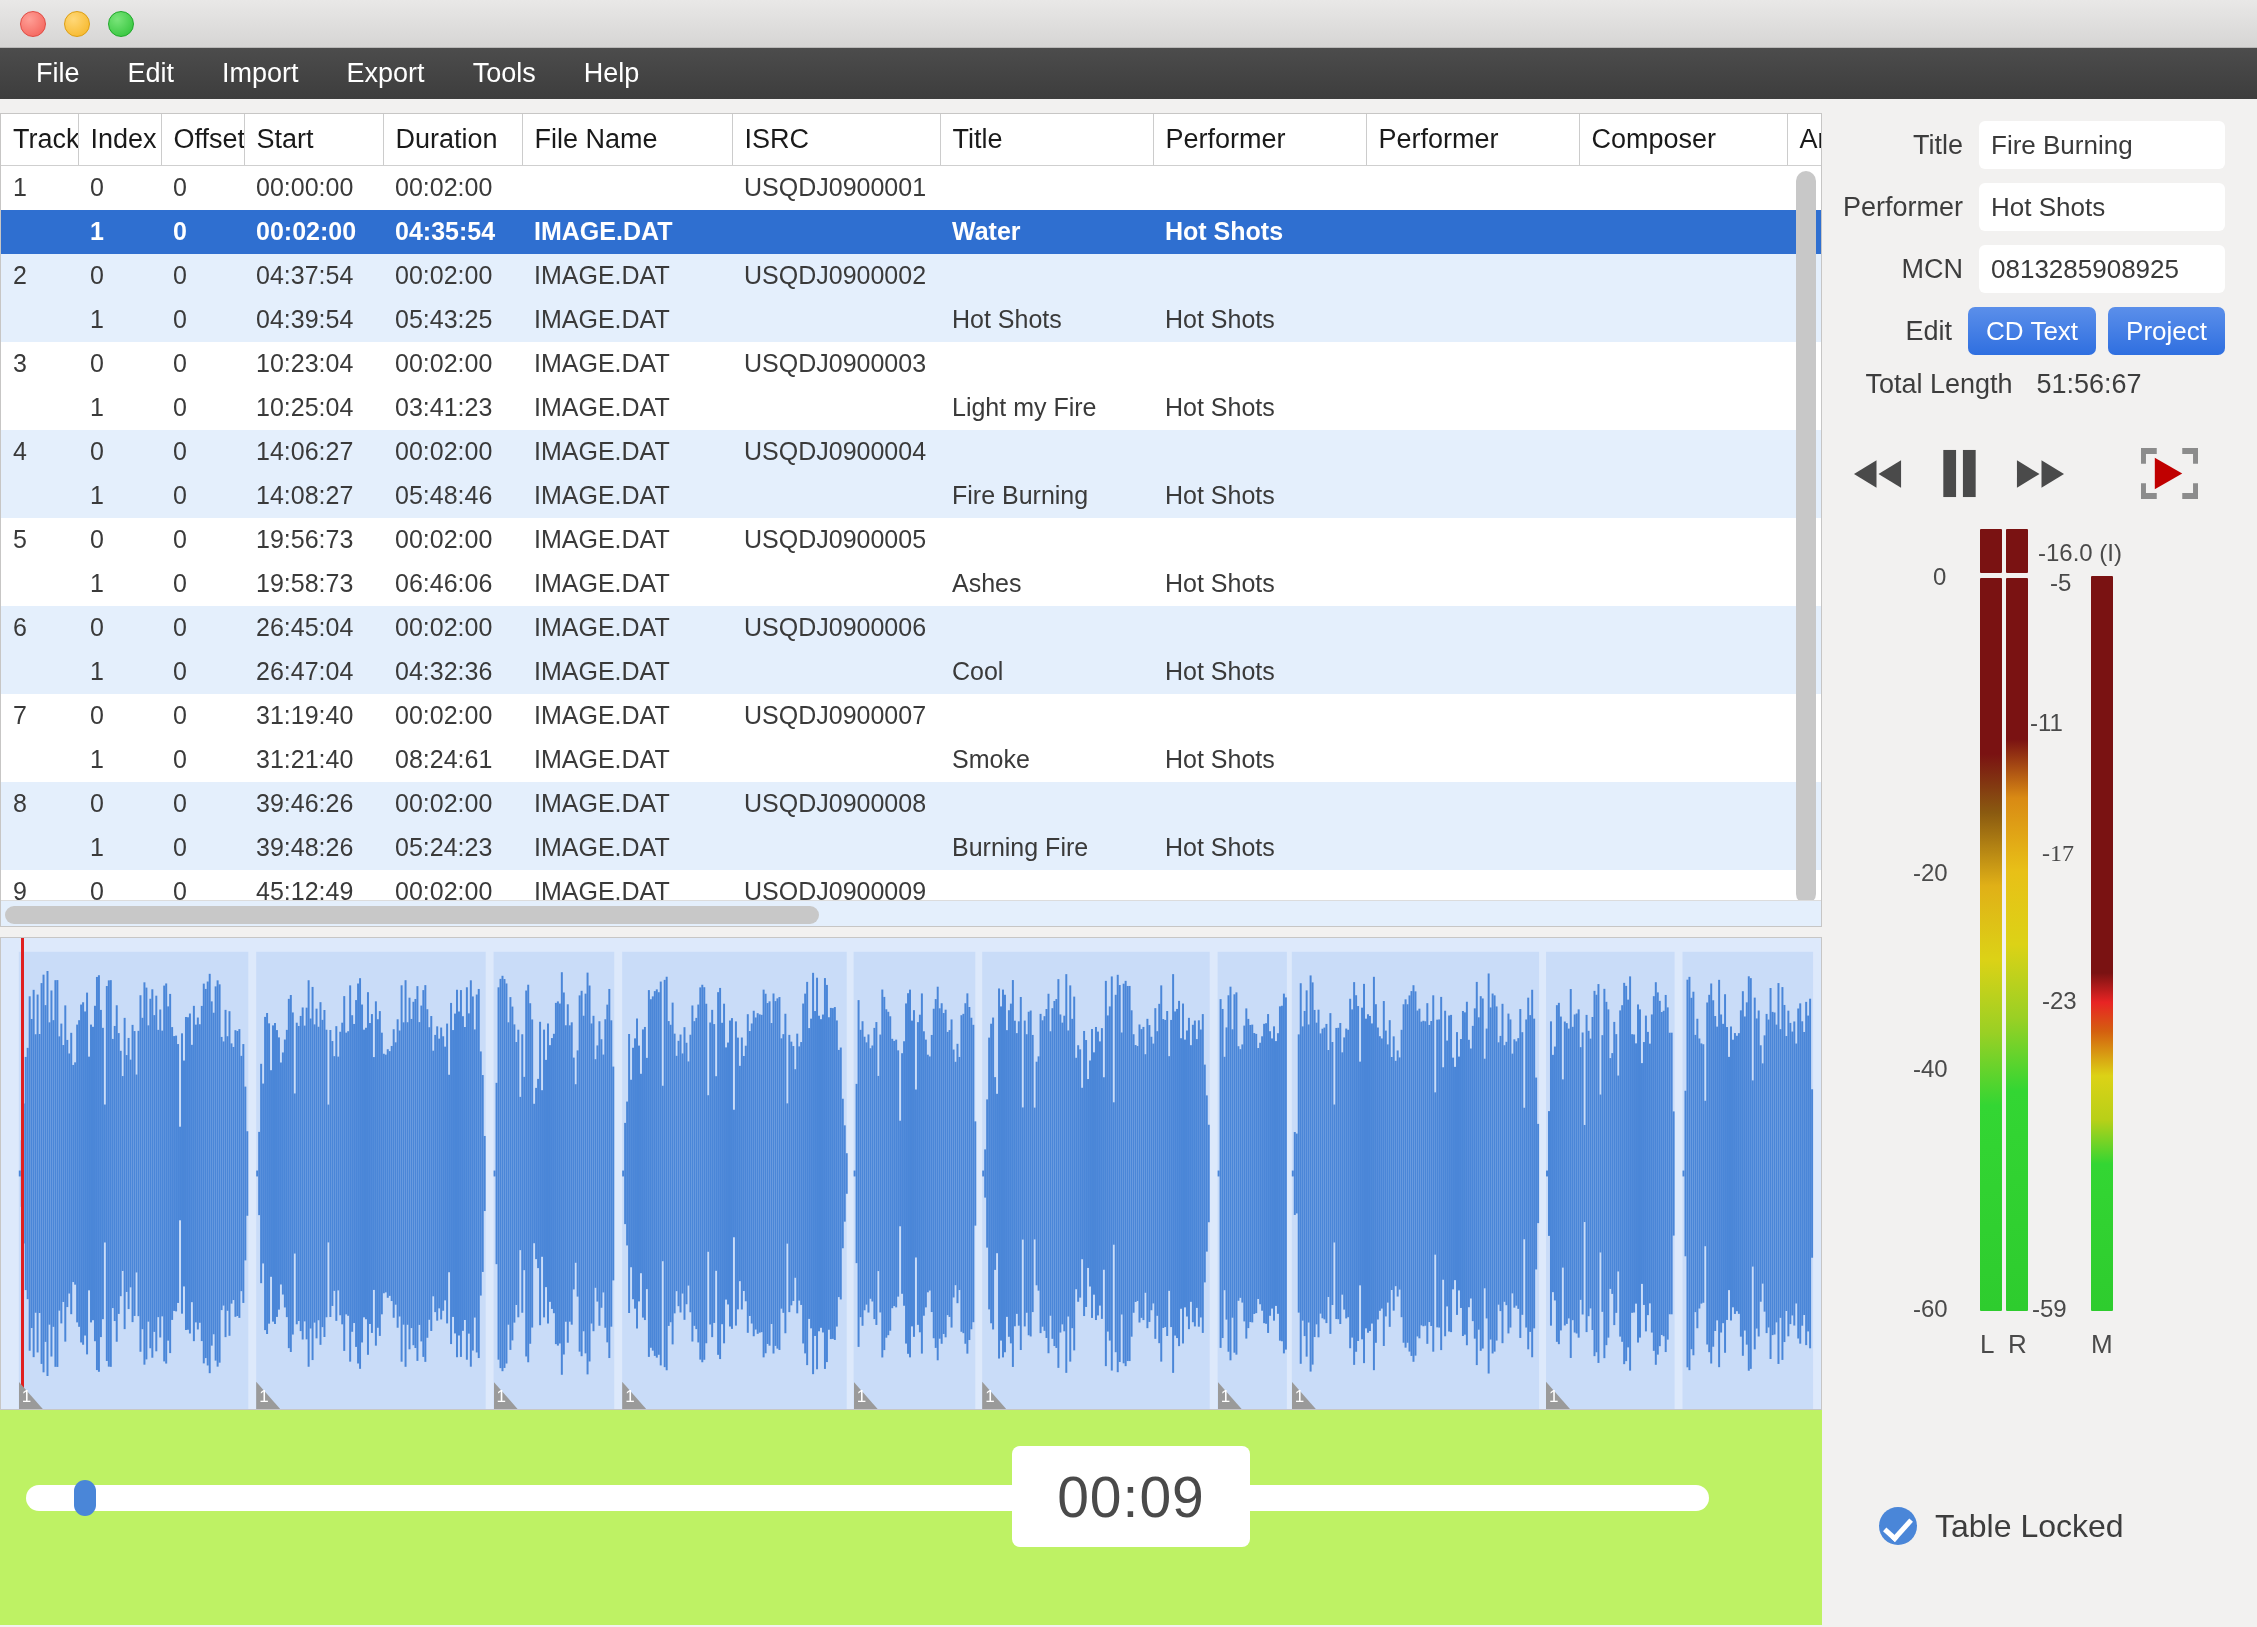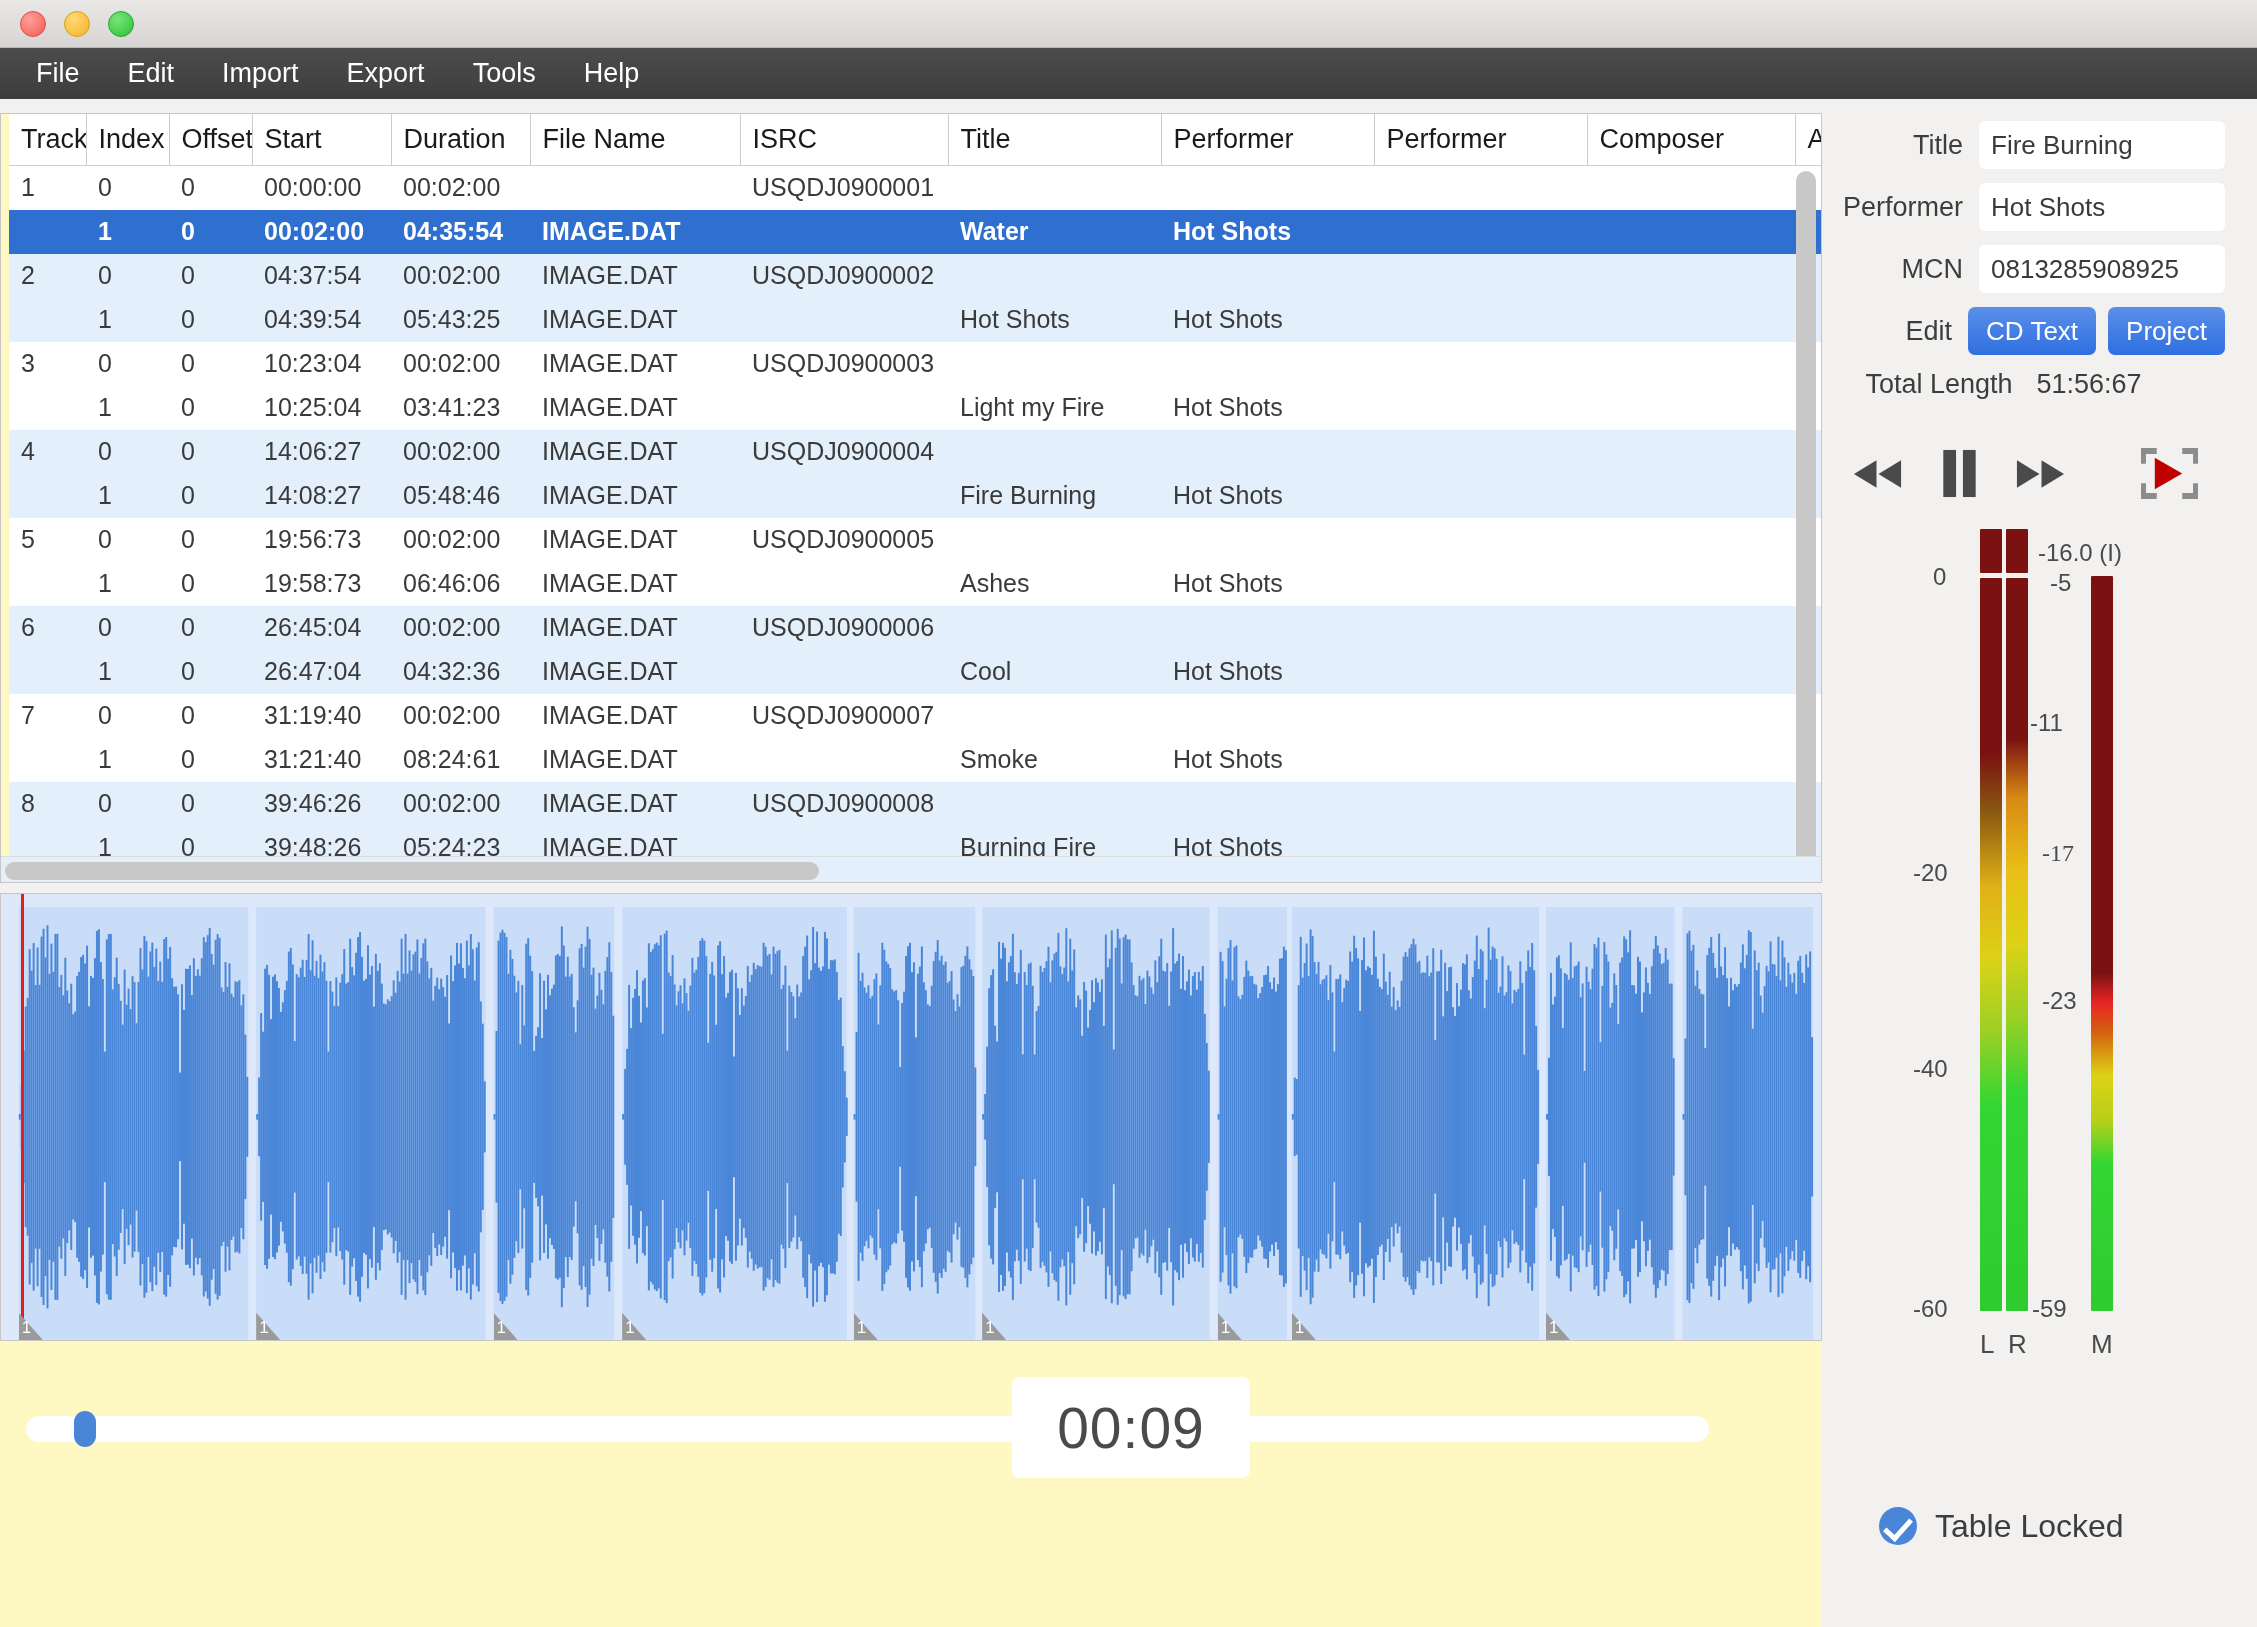--- a/index.html
+++ b/index.html
@@ -57,26 +57,25 @@
     background: #f2f1f0;
     display: flex;
     flex-direction: column;
     align-items: center;
     position: relative;
   }
 
   
   .table-wrap {
     margin: 14px 0 0 0;
-    background: #fef9c3;
+    background: #b91c1c;
     border: 1px solid #c7c6c5;
     height: 814px;
     position: relative;
     overflow: hidden;
-    padding-left: 8px;
   }
   table.tracks {
     border-collapse: collapse;
     table-layout: fixed;
     width: 1861px;
     font-size: 25px;
   }
   table.tracks th {
     font-weight: normal;
     text-align: left;
@@ -175,24 +174,24 @@
     position: absolute;
     left: 0; bottom: 0;
     width: 24px; height: 38px;
     background: #9a9a9a;
     clip-path: polygon(0 100%, 0 28%, 100% 100%);
   }
   .marker .num { position: relative; z-index: 2; font-size: 17px; line-height: 51px; }
 
   
   .bottom {
-    height: 287px;
+    height: 215px;
     position: relative;
     flex: none;
-    background: #fef9c3;
+    background: #bef264;
   }
   .seek {
     position: absolute;
     left: 26px; top: 75px;
     width: 1683px; height: 26px;
     background: #ffffff;
     border-radius: 13px;
   }
   .seek .knob {
     position: absolute;

